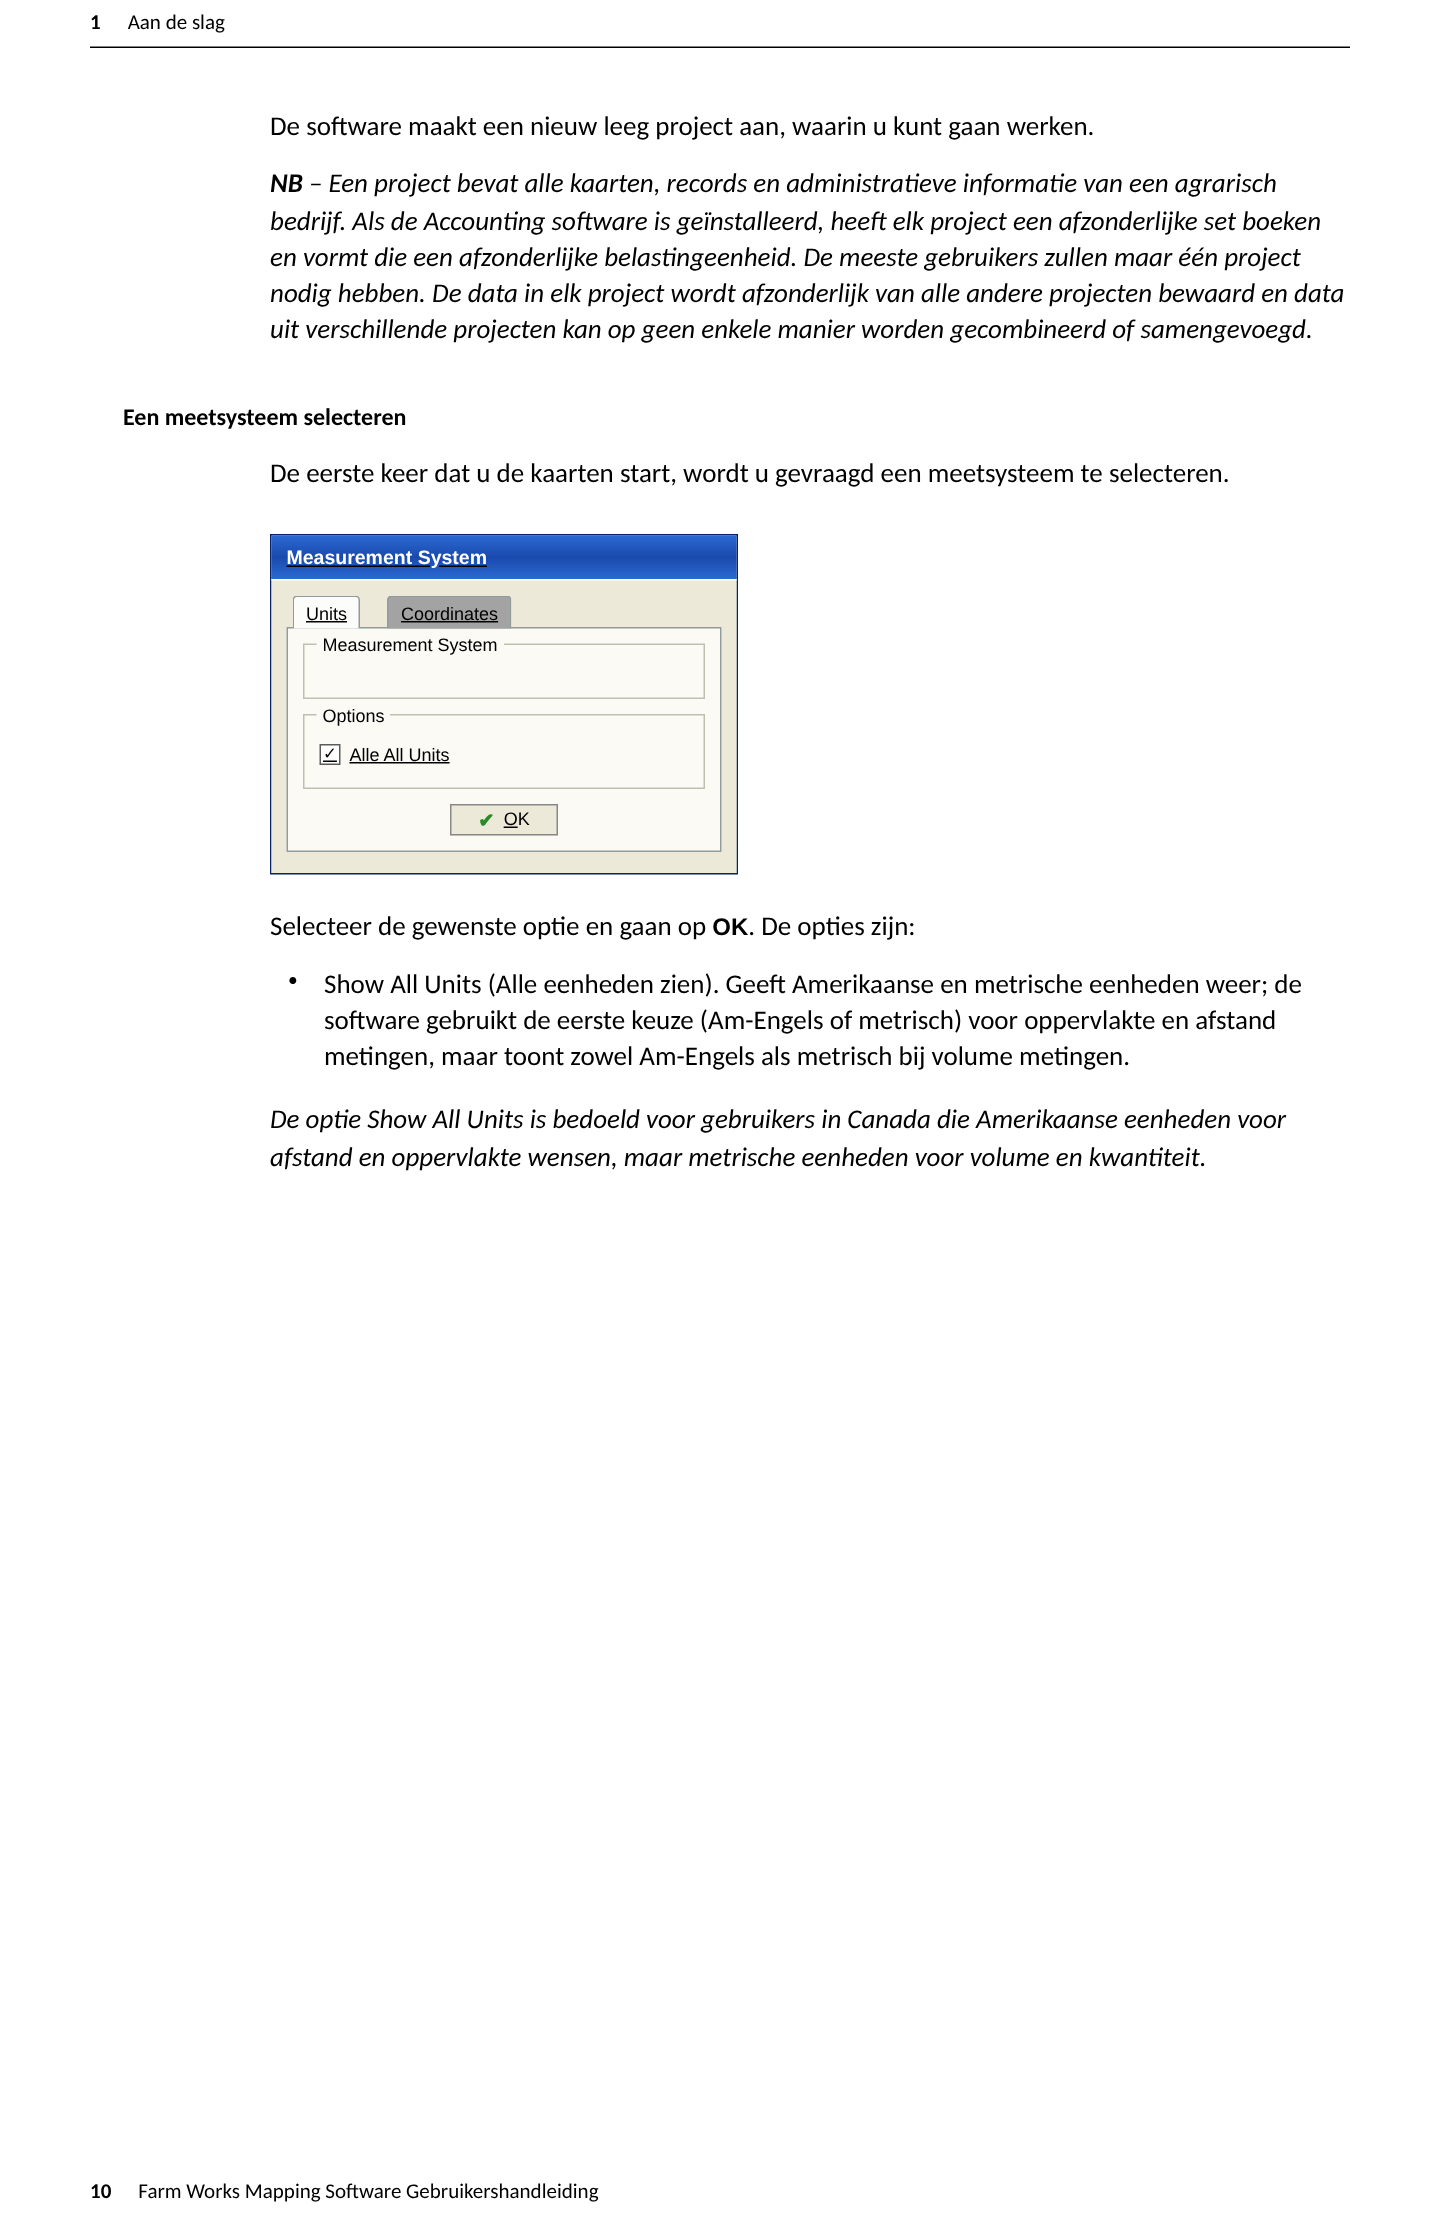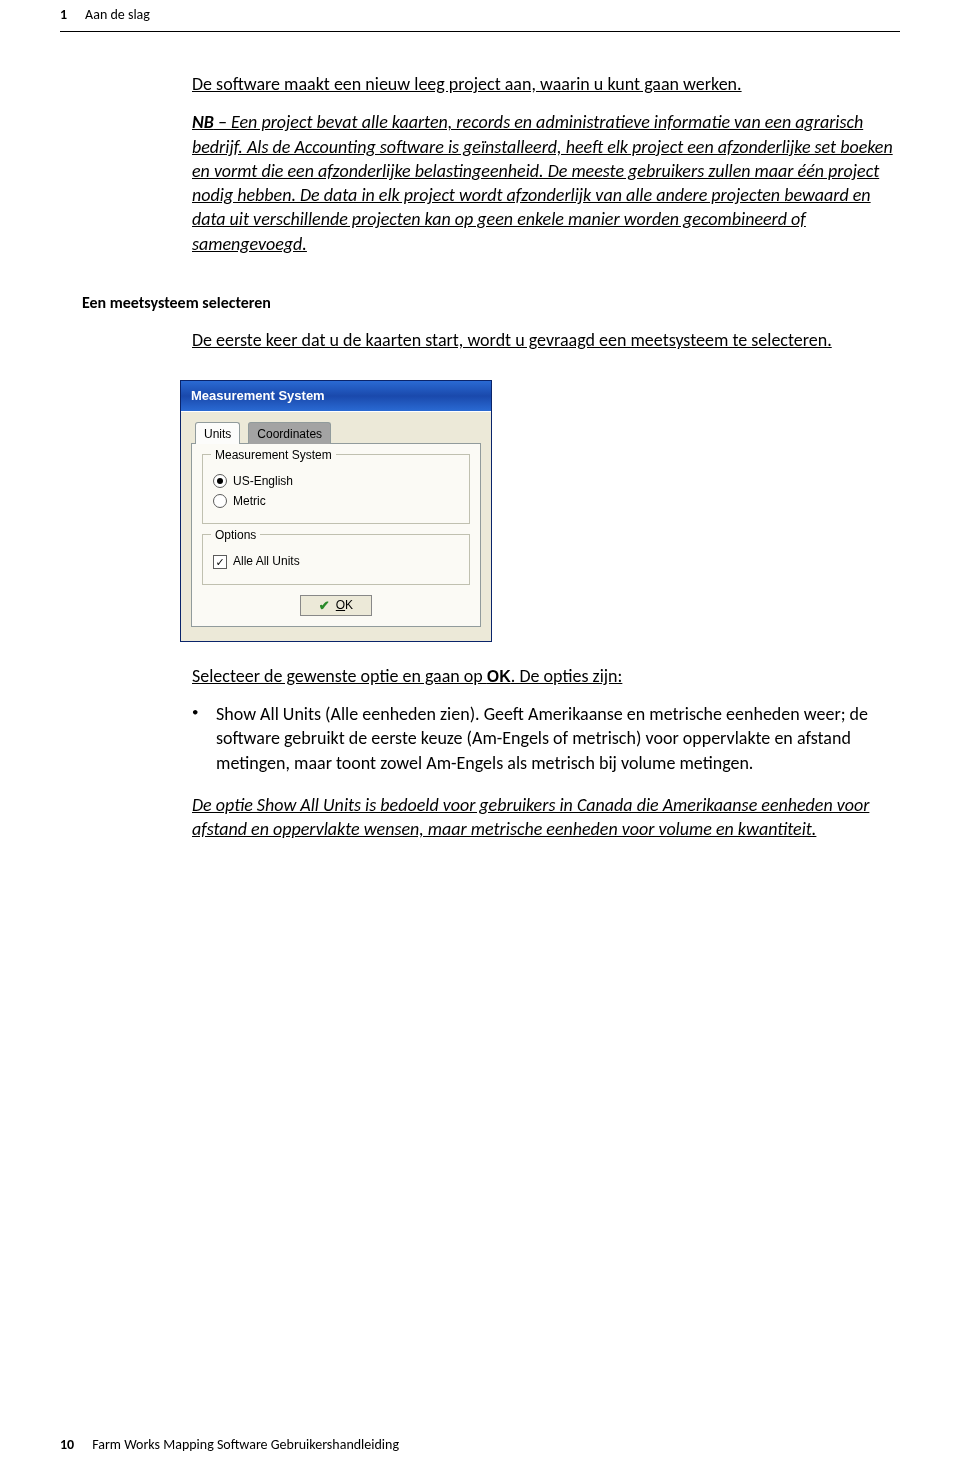--- a/index.html
+++ b/index.html
@@ -23,32 +23,33 @@
     font-size: 14px;
   }
   .header .num { font-weight: bold; margin-right: 18px; }
   .content {
     padding-top: 40px;
     padding-left: 120px;
     padding-right: 0;
     font-size: 18px;
     line-height: 1.35;
   }
-  .para { margin: 0 0 14px 12px; text-decoration: underline; }
+  .para { margin: 0 0 14px 0; }
   .ital { font-style: italic; }
   .bold { font-weight: bold; }
   .h2 {
     margin-top: 36px;
     font-size: 16px;
     font-weight: bold;
     margin-left: -98px;
     margin-bottom: 14px;
   }
   .screenshot {
     margin: 28px 0 22px 0;
+    text-decoration: underline;
   }
   .win {
     width: 310px;
     border: 1px solid #0a246a;
     background: #ece9d8;
     font-family: Tahoma, Arial, sans-serif;
     font-size: 12px;
   }
   .titlebar {
     background: linear-gradient(to bottom, #2a6ad3 0%, #1a49ac 50%, #2a6ad3 100%);
@@ -57,21 +58,21 @@
     font-size: 13px;
     padding: 6px 10px;
   }
   .winbody {
     padding: 4px 10px 14px 10px;
     background: #ece9d8;
     border-top: 1px solid #fff;
   }
   .tabs {
     display: flex;
-    gap: 8px;
+    gap: 18px;
     margin-top: 6px;
     margin-left: 4px;
     font-size: 12px;
   }
   .tab {
     border: 1px solid #919b9c;
     border-bottom: none;
     background: #a3a3a3;
     padding: 3px 8px 2px 8px;
     border-radius: 3px 3px 0 0;
@@ -151,21 +152,21 @@
   ul.opts li::before {
     content: "•";
     position: absolute;
     left: -24px;
     top: 1px;
     font-size: 13px;
   }
   .oksmall { font-family: Arial, sans-serif; font-weight: bold; font-size: 16px; }
   .footer {
     position: absolute;
-    bottom: 24px;
+    bottom: 8px;
     left: 60px;
     font-size: 14px;
   }
   .footer .pn { font-weight: bold; margin-right: 18px; }
 </style>
 </head>
 <body>
 <div class="page">
 
 <div class="header">
@@ -188,30 +189,20 @@
     <div class="win">
       <div class="titlebar">Measurement System</div>
       <div class="winbody">
         <div class="tabs">
           <div class="tab active">Units</div>
           <div class="tab">Coordinates</div>
         </div>
         <div class="tabpane">
           <div class="grp">
             <span class="grp-label">Measurement System</span>
-            <div class="grp-content">
-              <div class="radio-row">
-                <span class="radio-dot sel"></span>
-                <span>US-English</span>
-              </div>
-              <div class="radio-row">
-                <span class="radio-dot"></span>
-                <span>Metric</span>
-              </div>
-            </div>
           </div>
           <div class="grp">
             <span class="grp-label">Options</span>
             <div class="grp-content">
               <div class="check-row">
                 <span class="checkbox">✓</span>
                 <span>Alle All Units</span>
               </div>
             </div>
           </div>

